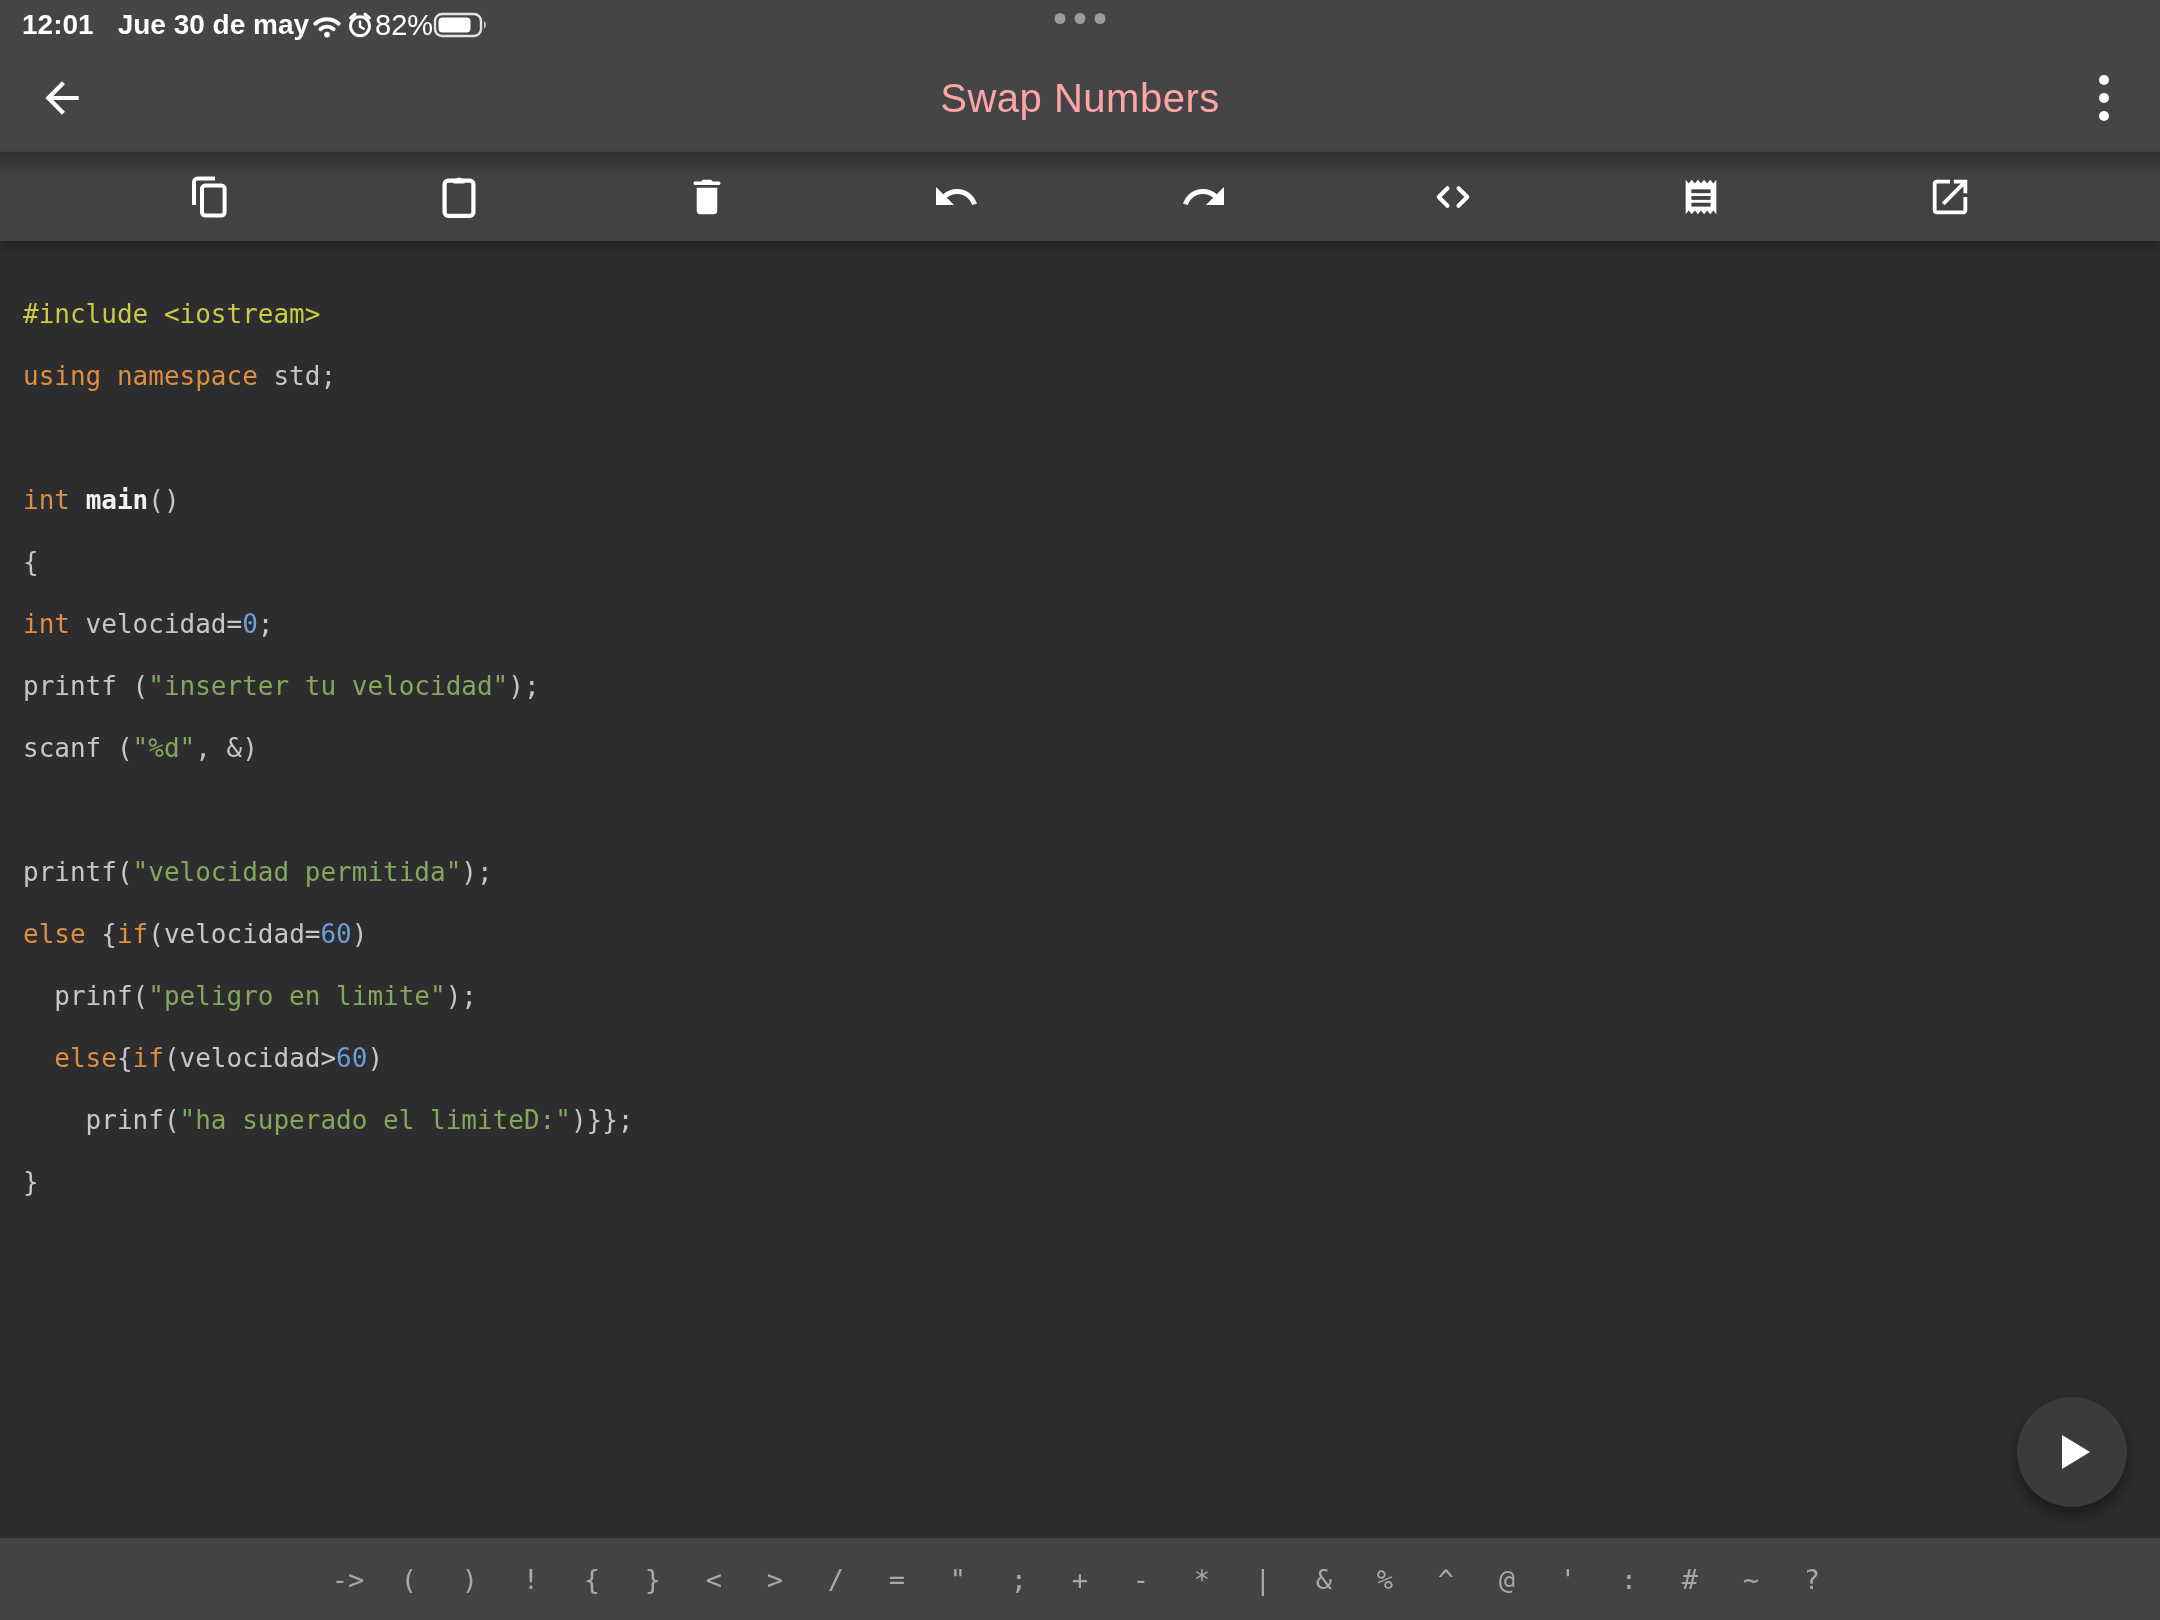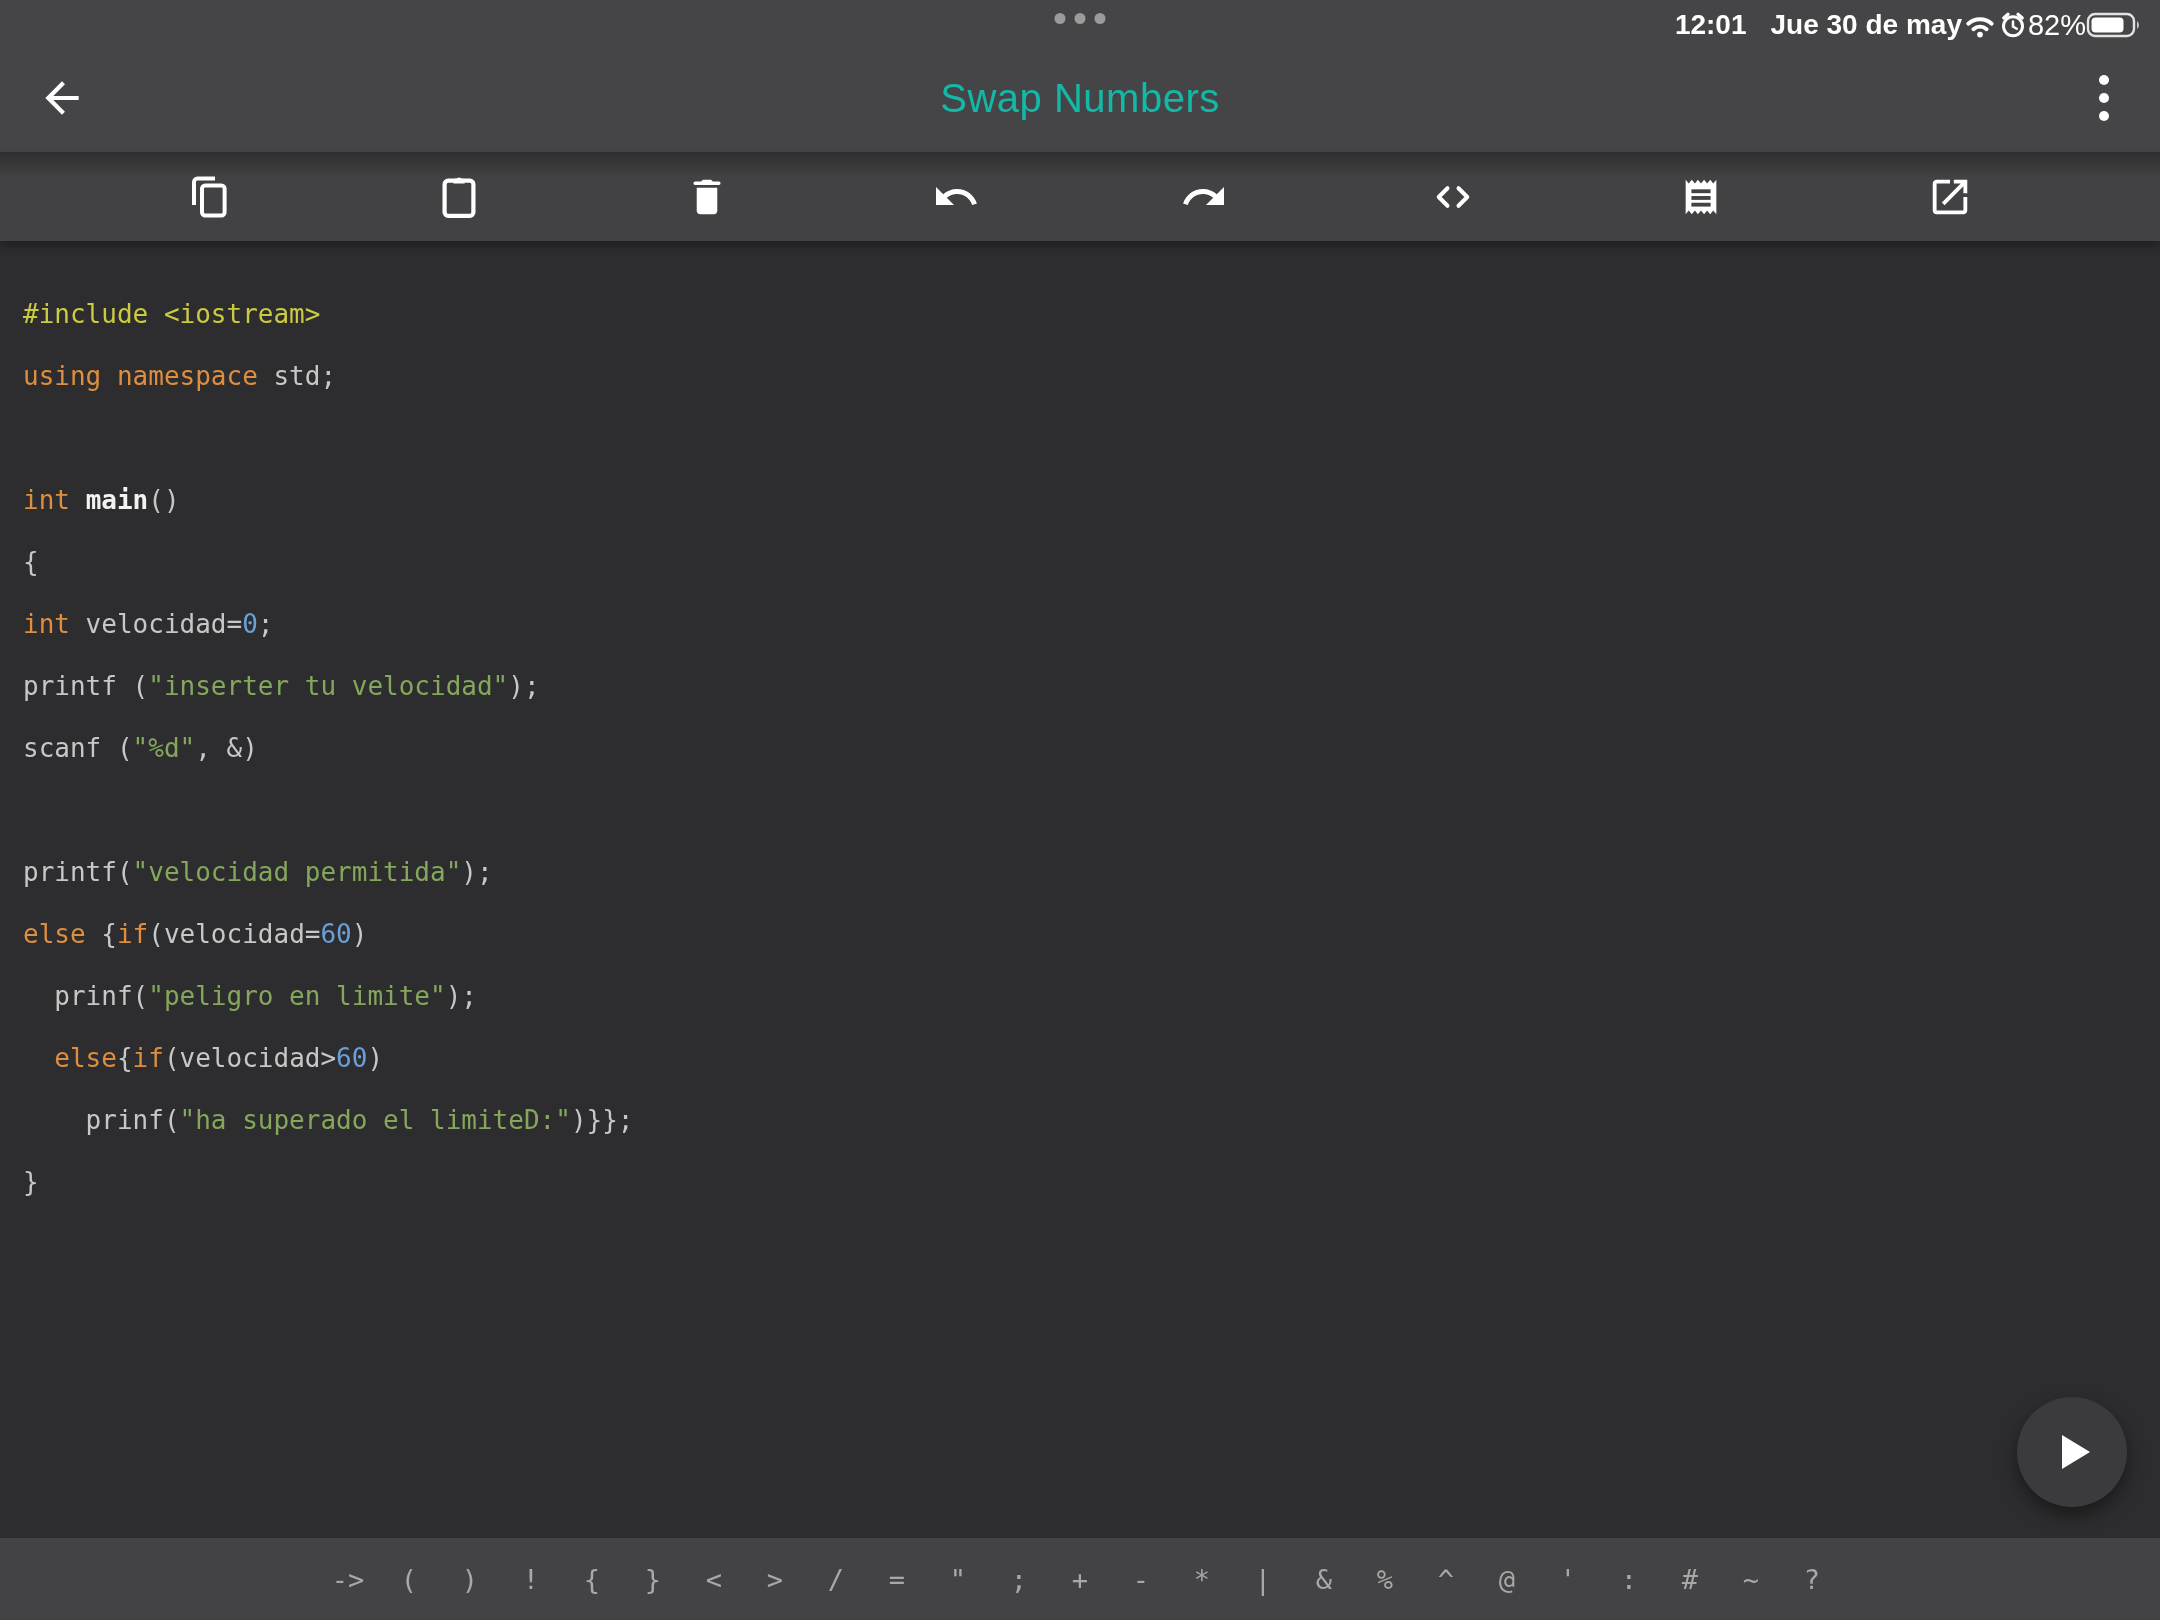--- a/index.html
+++ b/index.html
@@ -17,22 +17,22 @@
   .header {
     height: 152px;
     background: #454547;
     position: relative;
     flex: 0 0 auto;
   }
   .status-bar {
     height: 44px;
     display: flex;
     align-items: center;
-    justify-content: flex-end;
-    padding: 6px 16px 0 6px;
+    justify-content: flex-start;
+    padding: 6px 16px 0 22px;
   }
   .status-left { display: flex; align-items: baseline; gap: 24px; }
   .status-time { font-size: 28px; font-weight: 700; color: #ffffff; }
   .status-date { font-size: 28px; font-weight: 600; color: #fefefe; }
   .status-right { display: flex; align-items: center; }
   .status-percent { font-size: 29px; font-weight: 500; color: #ffffff; }
   .multitask-dots {
     position: absolute;
     top: 13px; left: 50%;
     transform: translateX(-50%);
@@ -43,21 +43,21 @@
     background: #9b9b9b; display: block;
   }
 
   .nav-bar {
     position: absolute;
     top: 44px; left: 0; right: 0; bottom: 0;
     display: flex; align-items: center;
   }
   .nav-title {
     position: absolute; left: 0; right: 0; text-align: center;
-    font-size: 40px; font-weight: 400; color: #14b8a6;
+    font-size: 40px; font-weight: 400; color: #fca5a5;
     letter-spacing: 0.5px;
   }
   .back-button {
     position: relative; z-index: 2;
     margin-left: 30px;
     width: 64px; height: 64px;
     background: none; border: none; cursor: pointer;
     display: flex; align-items: center; justify-content: center;
   }
   .kebab-button {

